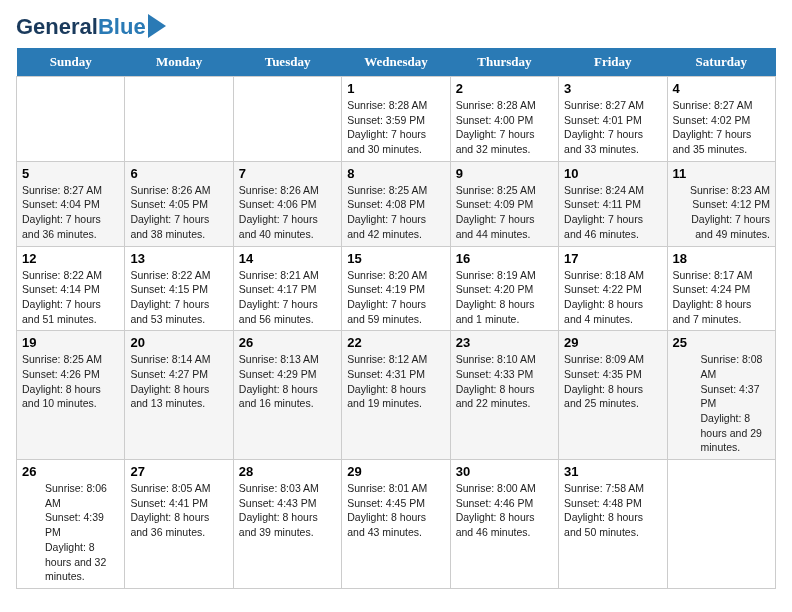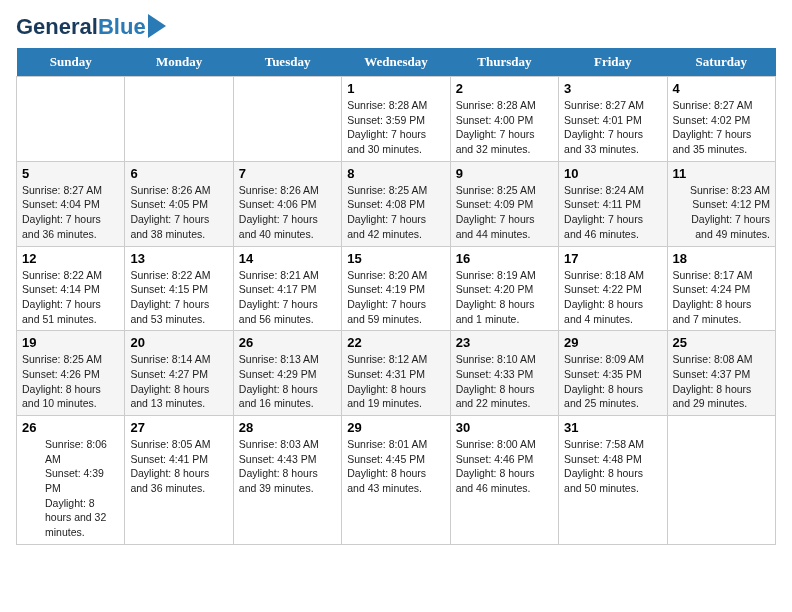--- a/index.html
+++ b/index.html
@@ -273,21 +273,21 @@
 Daylight: 8 hours and 22 minutes.</div>
         </td>
         <td>
           <span class="day-num">29</span>
           <div class="day-info" style="white-space: pre-line;">Sunrise: 8:09 AM
 Sunset: 4:35 PM
 Daylight: 8 hours and 25 minutes.</div>
         </td>
         <td>
           <span class="day-num">25</span>
-          <div class="day-info" style="white-space: pre-line;">Sunrise: 8:08 AM
+          <div class="day-info" style="white-space: pre-line; margin-left: 28px;">Sunrise: 8:08 AM
 Sunset: 4:37 PM
 Daylight: 8 hours and 29 minutes.</div>
         </td>
       </tr>
       <tr>
         <td>
           <span class="day-num">26</span>
           <div class="day-info" style="white-space: pre-line; margin-left: 23px;">Sunrise: 8:06 AM
 Sunset: 4:39 PM
 Daylight: 8 hours and 32 minutes.</div>

